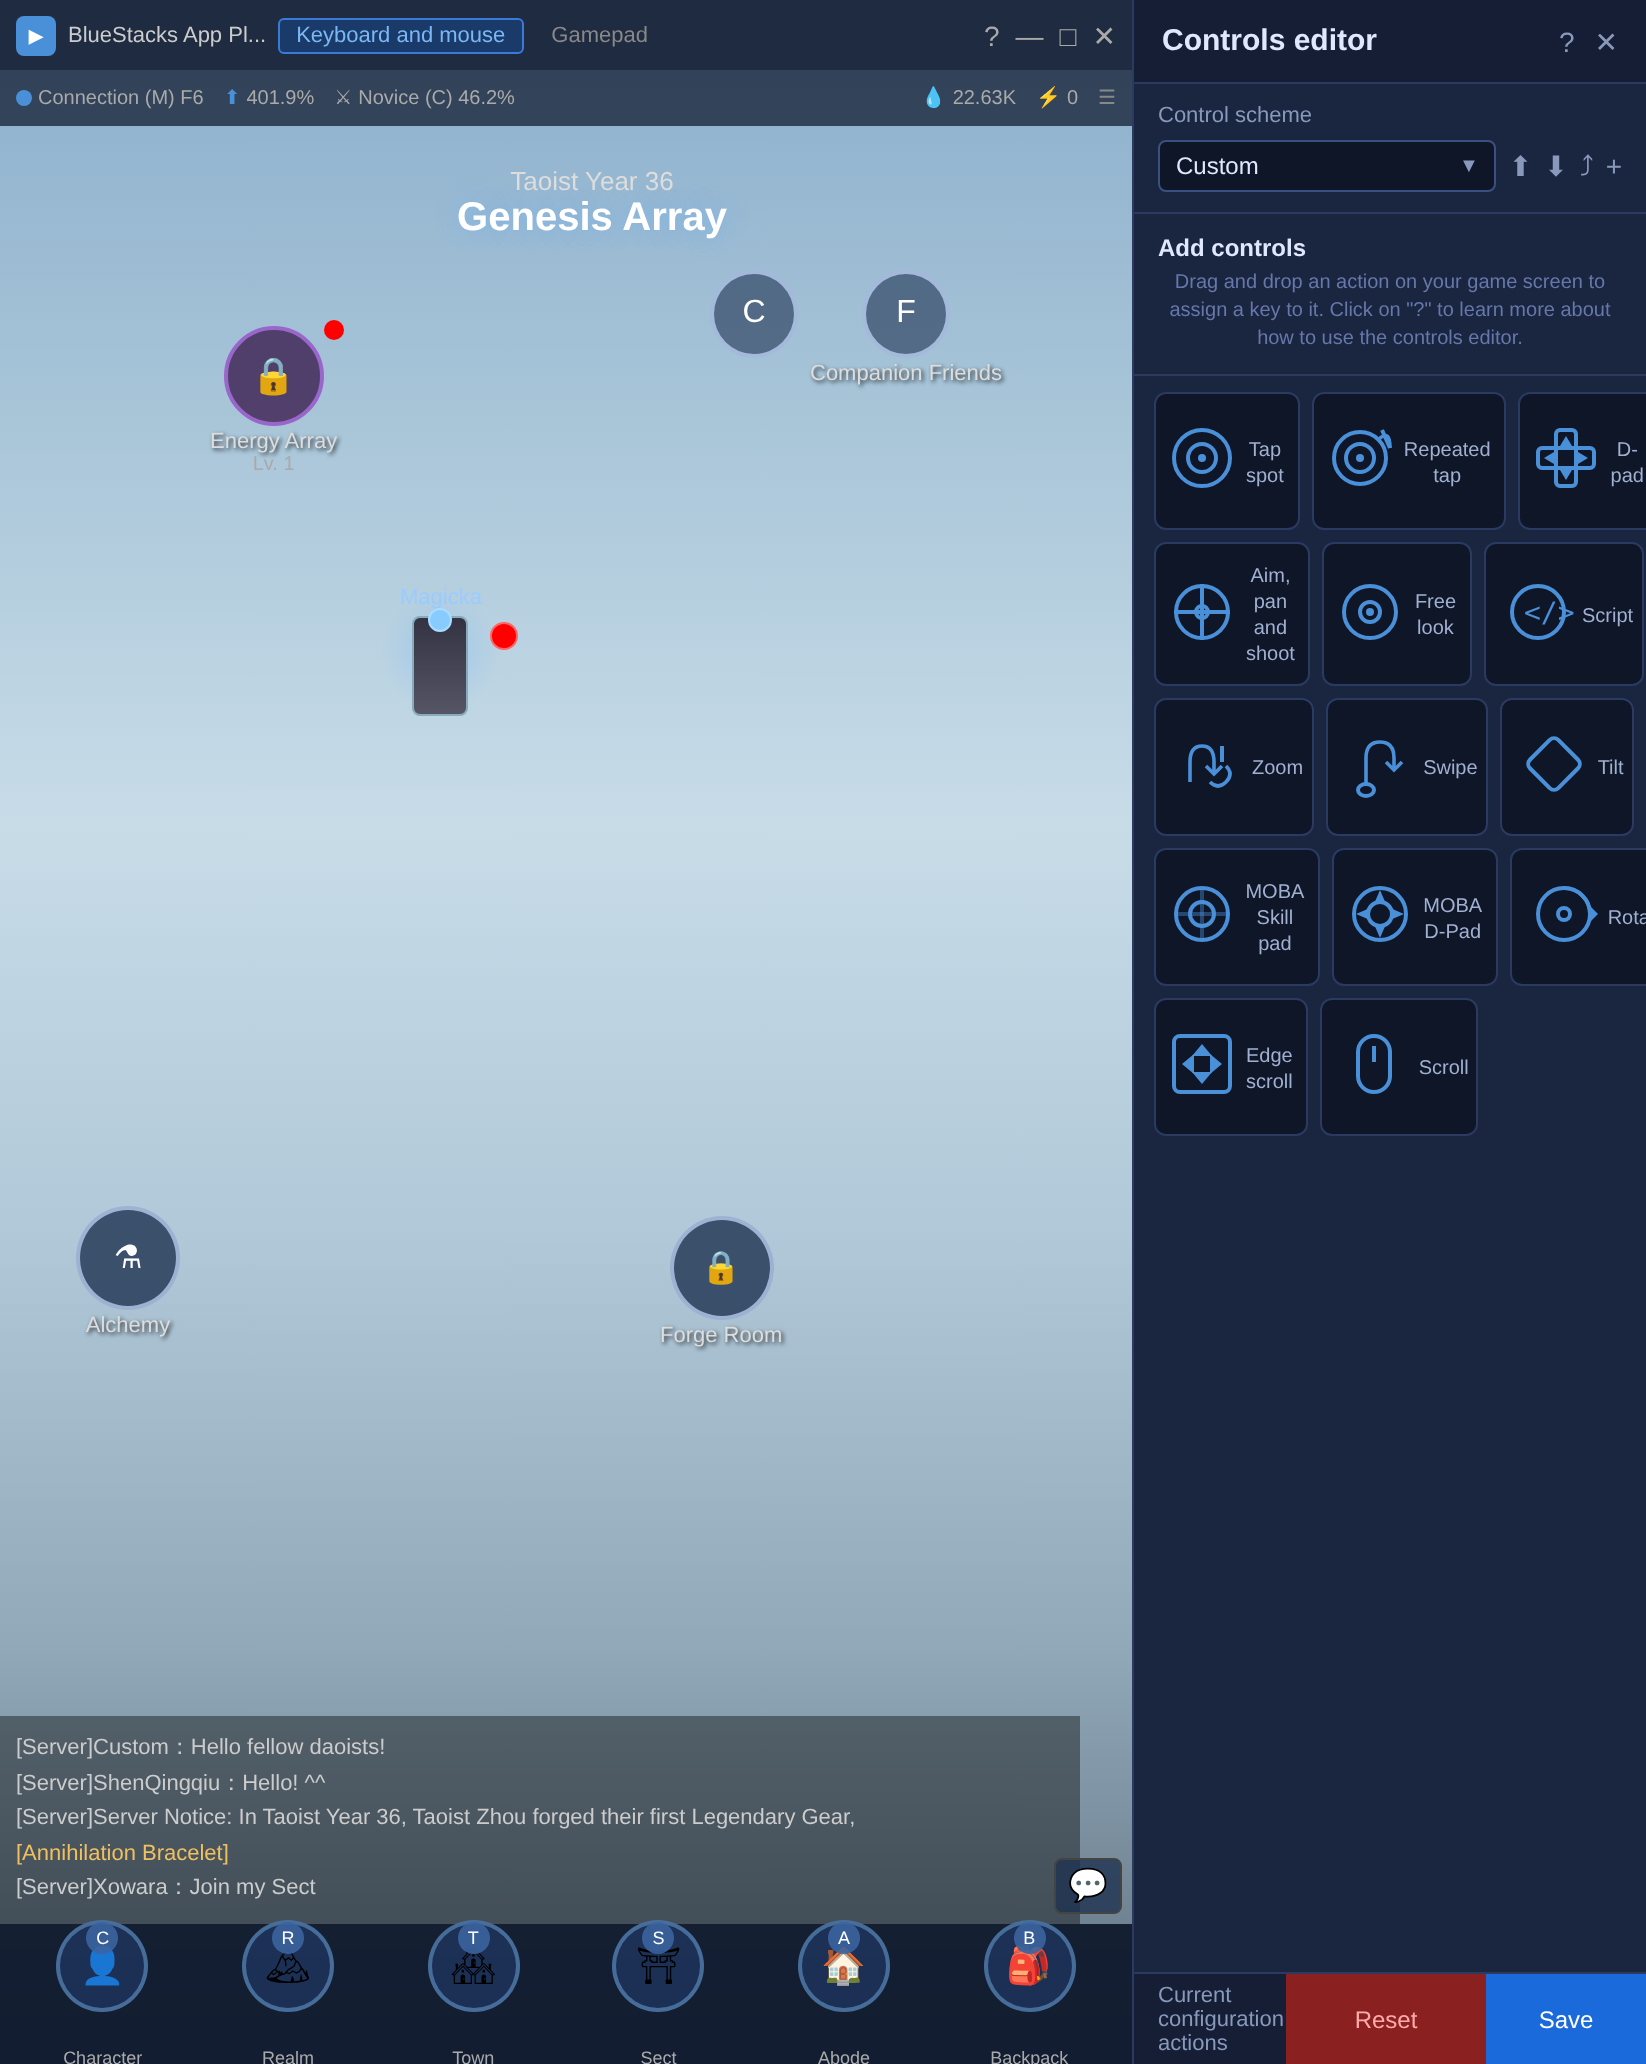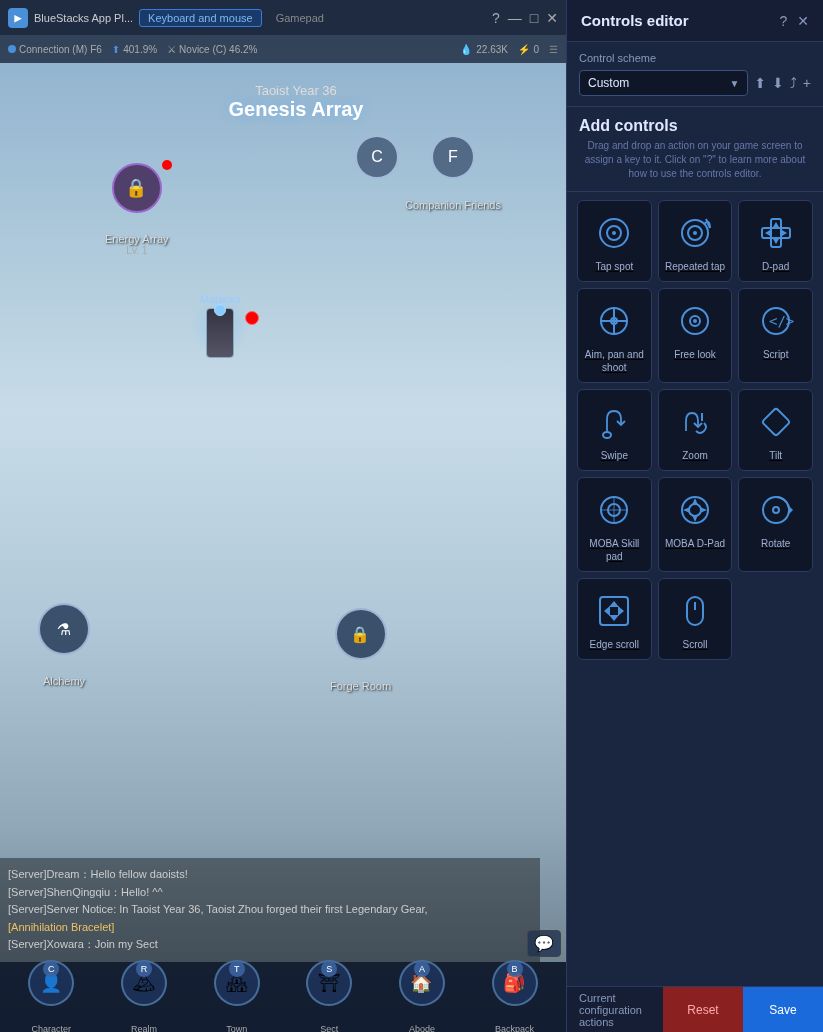--- a/index.html
+++ b/index.html
@@ -126,21 +126,21 @@
       border-radius: 50%;
       border: 2px solid rgba(200,220,255,0.7);
       background: rgba(30,50,80,0.6);
       display: flex; align-items: center; justify-content: center;
       color: white; font-size: 16px;
     }
     .map-label {
       color: #ddd;
       font-size: 11px;
       text-align: center;
-      margin-top: 20px;
+      margin-top: 2px;
       text-shadow: 1px 1px 2px rgba(0,0,0,0.8);
     }
     .map-sublabel {
       color: #aaa;
       font-size: 10px;
     }
     .red-dot {
       position: absolute;
       top: -3px; right: -3px;
       width: 10px; height: 10px;
@@ -295,21 +295,21 @@
     .scheme-action-icon {
       color: #8899bb; font-size: 14px; cursor: pointer;
     }
 
     #add-controls-section {
       padding: 10px 12px;
       border-bottom: 1px solid #2a3a60;
     }
     .add-controls-title {
       color: #e0e8ff;
-      font-size: 16px;
+      font-size: 12px;
       font-weight: bold;
       margin-bottom: 4px;
     }
     .add-controls-desc {
       color: #6677aa;
       font-size: 10px;
       line-height: 1.4;
       text-align: center;
     }
 
@@ -322,24 +322,23 @@
       display: flex;
       gap: 6px;
       margin-bottom: 6px;
     }
     .control-item {
       flex: 1;
       background: #0e1628;
       border: 1px solid #2a3a60;
       border-radius: 6px;
       padding: 10px 4px 8px;
-      display: flex; flex-direction: column; align-items: center;
+      display: flex; flex-direction: row; align-items: center;
       cursor: pointer;
       transition: border-color 0.15s;
-      text-decoration: underline;
     }
     .control-icon-wrap {
       width: 44px; height: 44px;
       display: flex; align-items: center; justify-content: center;
       margin-bottom: 5px;
     }
     .control-label {
       color: #a0b0d0;
       font-size: 10px;
       text-align: center;
@@ -353,21 +352,21 @@
       align-items: center;
       border-top: 1px solid #2a3a60;
     }
     .footer-label {
       flex: 1;
       color: #8899bb;
       font-size: 11px;
       padding-left: 12px;
     }
     .footer-reset {
-      width: 80px; height: 100%;
+      width: 100px; height: 100%;
       background: #8b2020;
       color: #ffaaaa;
       font-size: 12px;
       border: none; cursor: pointer;
       display: flex; align-items: center; justify-content: center;
     }
     .footer-save {
       width: 80px; height: 100%;
       background: #1a6adc;
       color: white;
@@ -476,21 +475,21 @@
 
     <div class="map-icon" style="top:545px;left:330px;">
       <div class="map-circle" style="width:52px;height:52px;background:rgba(30,50,80,0.8);">
         <span style="font-size:16px">🔒</span>
       </div>
       <div class="map-label">Forge Room</div>
     </div>
   </div>
 
   <div id="chat-area">
-    <div class="chat-line">[Server]Dream：Hello fellow daoists!</div>
+    <div class="chat-line">[Server]Custom：Hello fellow daoists!</div>
     <div class="chat-line">[Server]ShenQingqiu：Hello! ^^</div>
     <div class="chat-line">[Server]Server Notice: In Taoist Year 36, Taoist Zhou forged their first Legendary Gear,</div>
     <div class="chat-line"><span class="chat-highlight">[Annihilation Bracelet]</span></div>
     <div class="chat-line">[Server]Xowara：Join my Sect</div>
   </div>
   <div class="chat-btn">💬</div>
 
   <div id="bottom-bar">
     <div class="hotbar-item">
       <div class="hotbar-circle">
@@ -638,37 +637,37 @@
           </svg>
         </div>
         <div class="control-label">Script</div>
       </div>
     </div>
 
     <div class="controls-row">
       <div class="control-item">
         <div class="control-icon-wrap">
           <svg class="ctrl-svg" viewBox="0 0 38 38">
-            <path d="M12 30 L12 16 Q12 8 19 8 Q26 8 26 16 L26 22" class="icon-arrow" stroke-width="2" fill="none"></path>
-            <path d="M22 18 L26 22 L30 18" class="icon-arrow" fill="none"></path>
-            <ellipse cx="12" cy="32" rx="4" ry="3" class="icon-circle"></ellipse>
-          </svg>
-        </div>
-        <div class="control-label">Swipe</div>
-      </div>
-      <div class="control-item">
-        <div class="control-icon-wrap">
-          <svg class="ctrl-svg" viewBox="0 0 38 38">
             <path d="M10 28 L10 18 Q10 10 16 10 Q22 10 22 18 L22 24" class="icon-arrow" fill="none"></path>
             <path d="M18 20 L22 24 L26 20" class="icon-arrow" fill="none"></path>
             <path d="M26 10 L26 18" class="icon-line"></path>
             <path d="M28 20 Q32 24 28 28 Q24 32 20 28" class="icon-arrow" fill="none"></path>
           </svg>
         </div>
         <div class="control-label">Zoom</div>
+      </div>
+      <div class="control-item">
+        <div class="control-icon-wrap">
+          <svg class="ctrl-svg" viewBox="0 0 38 38">
+            <path d="M12 30 L12 16 Q12 8 19 8 Q26 8 26 16 L26 22" class="icon-arrow" stroke-width="2" fill="none"></path>
+            <path d="M22 18 L26 22 L30 18" class="icon-arrow" fill="none"></path>
+            <ellipse cx="12" cy="32" rx="4" ry="3" class="icon-circle"></ellipse>
+          </svg>
+        </div>
+        <div class="control-label">Swipe</div>
       </div>
       <div class="control-item">
         <div class="control-icon-wrap">
           <svg class="ctrl-svg" viewBox="0 0 38 38">
             <rect x="9" y="9" width="20" height="20" rx="3" transform="rotate(45 19 19)" class="icon-circle" fill="none"></rect>
           </svg>
         </div>
         <div class="control-label">Tilt</div>
       </div>
     </div>

